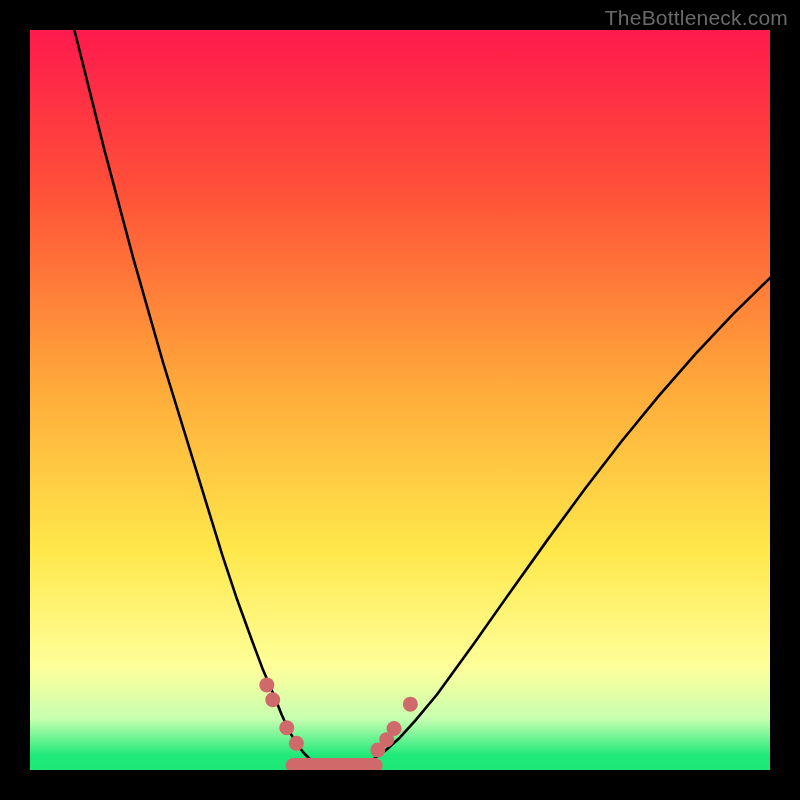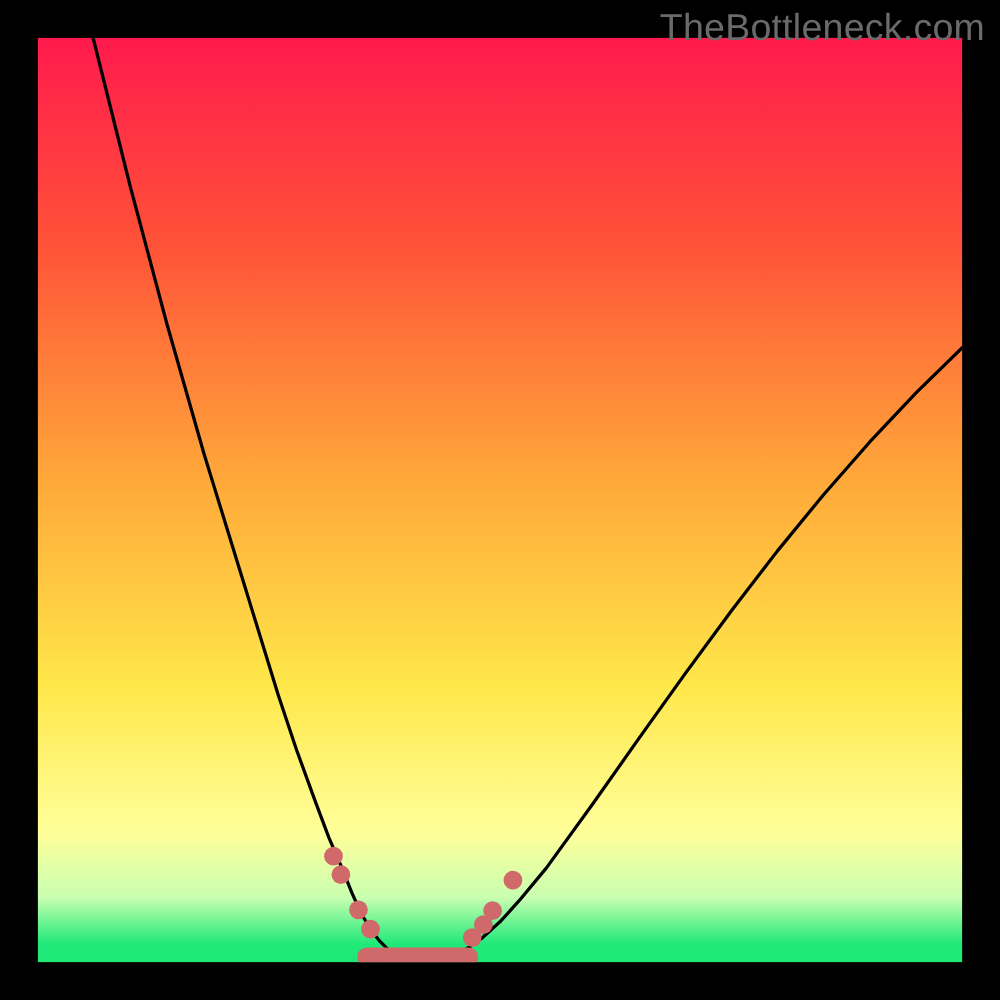--- a/index.html
+++ b/index.html
@@ -38,21 +38,21 @@
     left: 0;
     top: 0;
     width: 100%;
     height: 100%;
   }
   .watermark {
     position: absolute;
     top: 6px;
     right: 12px;
     font-family: Arial, Helvetica, sans-serif;
-    font-size: 30px;
+    font-size: 21px;
     color: #6a6a6a;
     letter-spacing: 0.2px;
   }
 </style>
 </head>
 <body>
 
 <div class="frame">
   <div class="plot">
     <svg class="gradient" viewBox="0 0 740 740" preserveAspectRatio="none">

